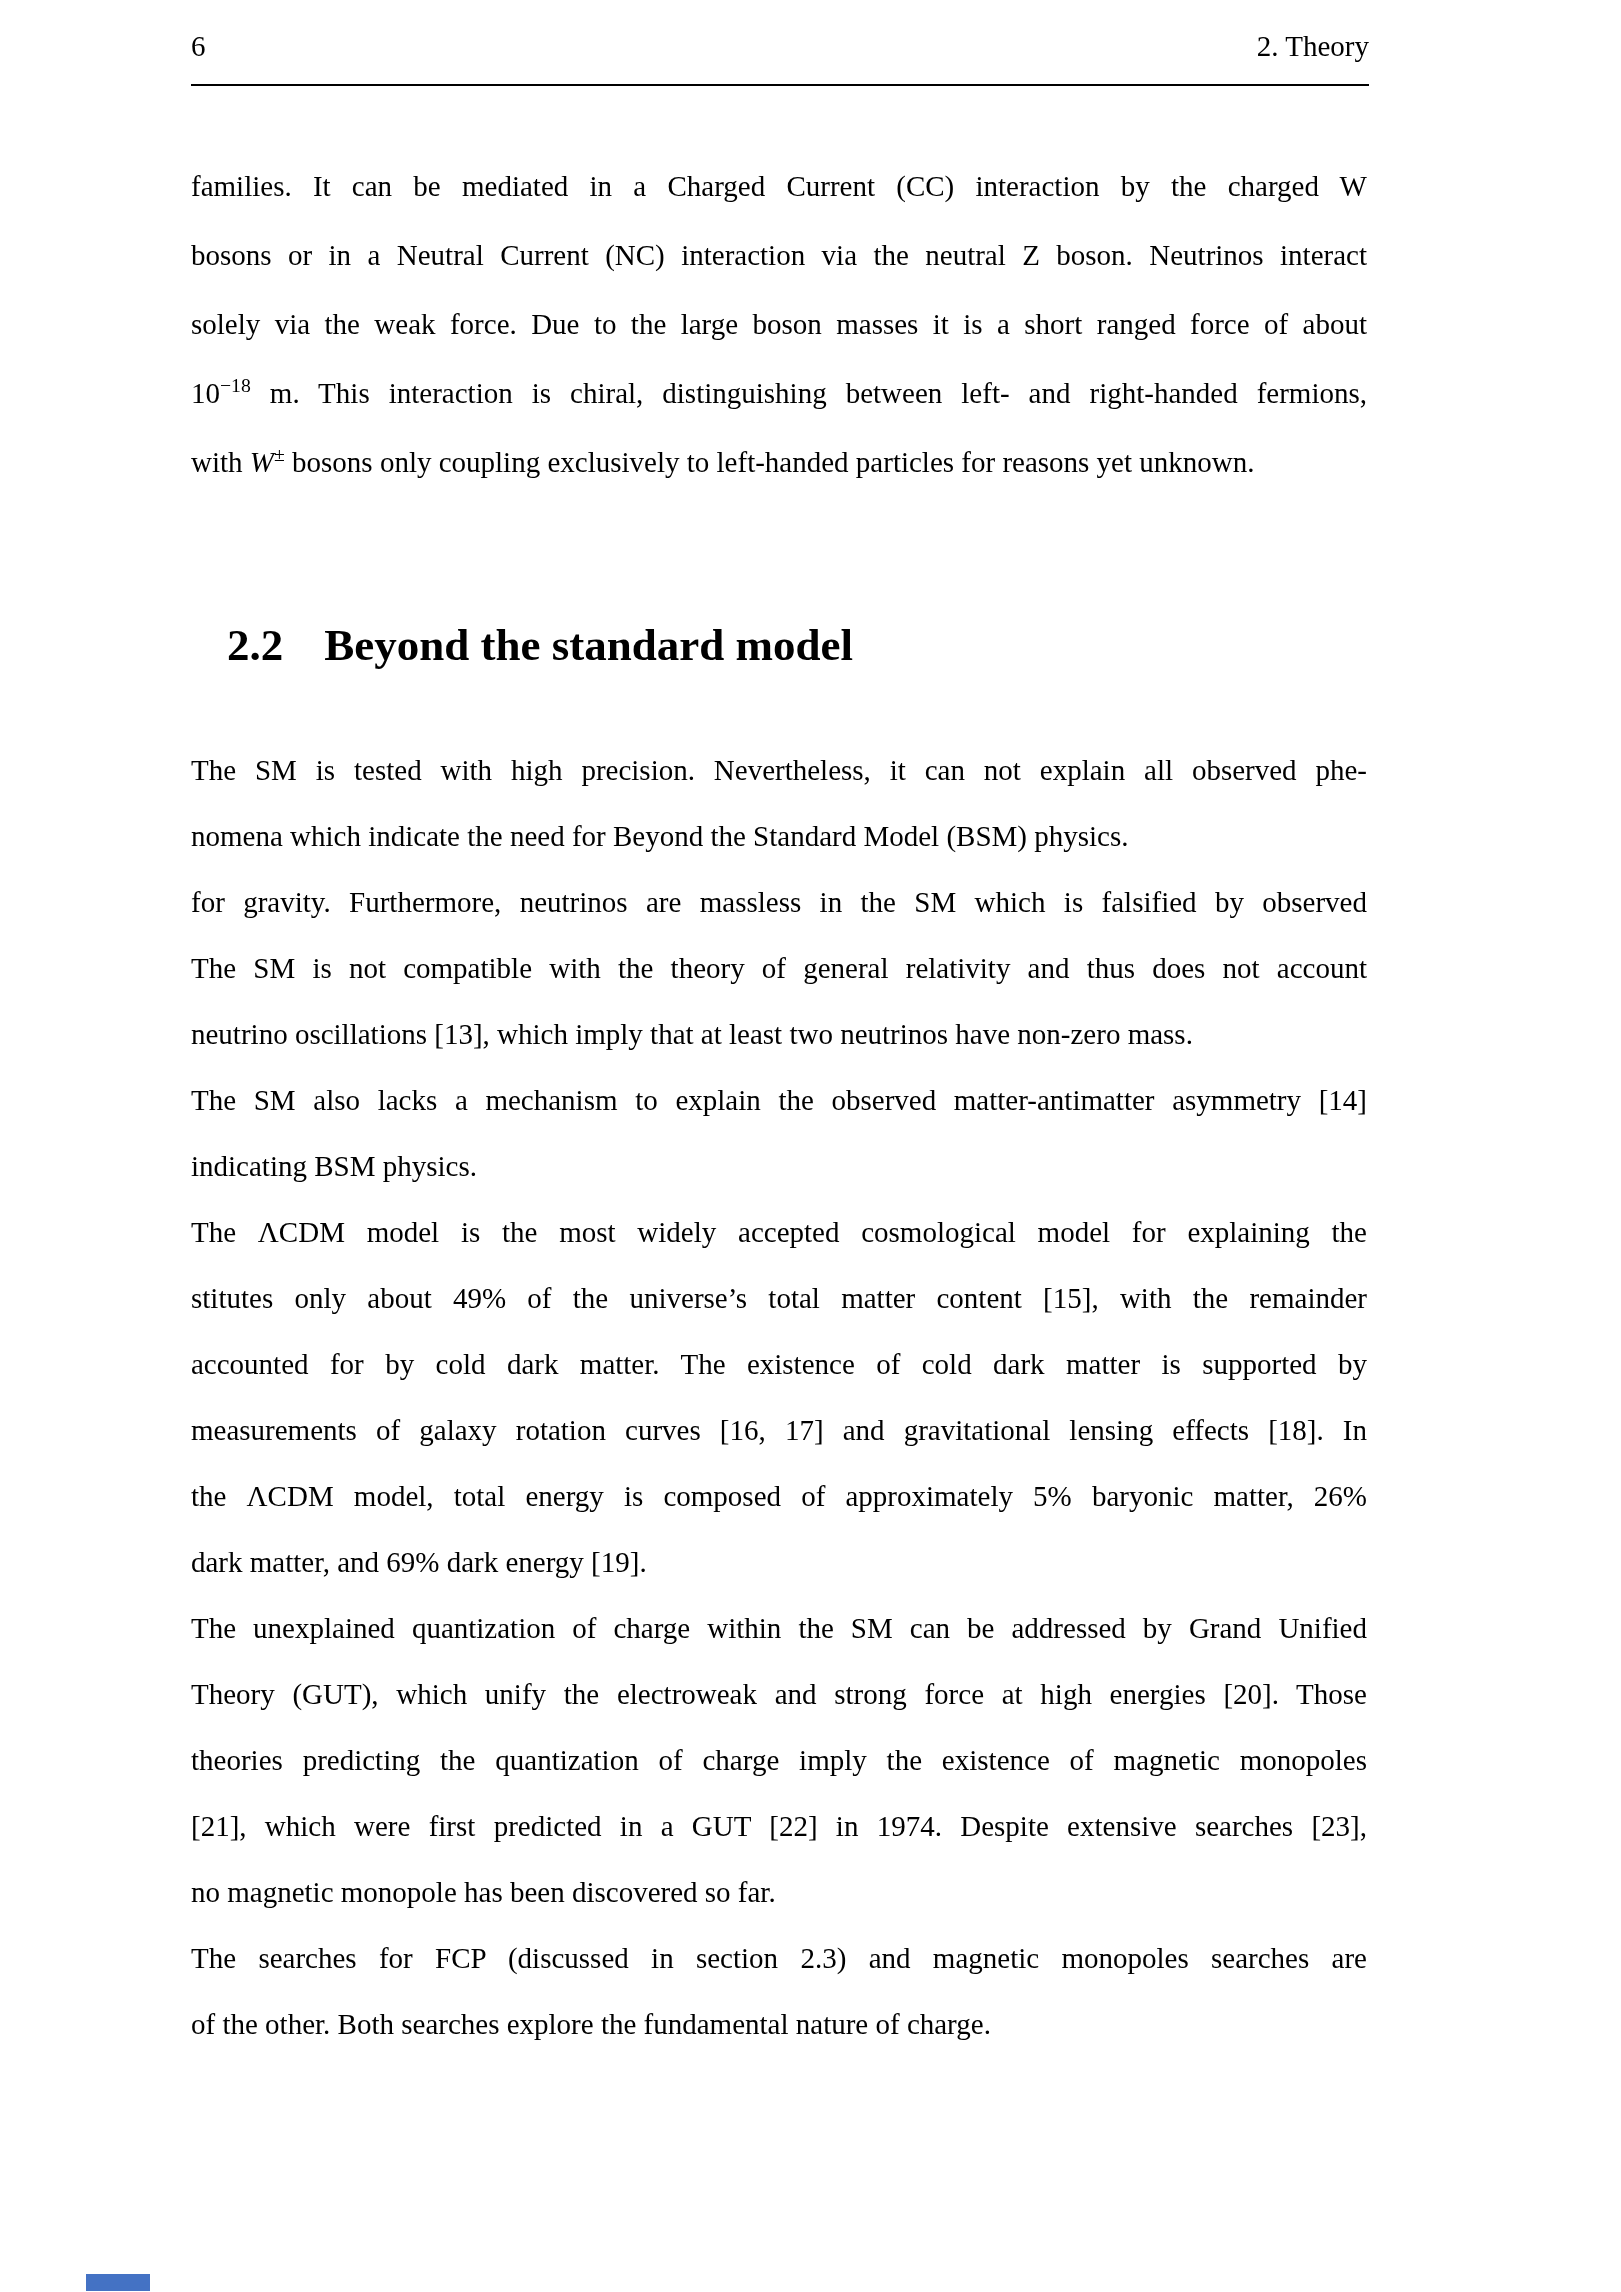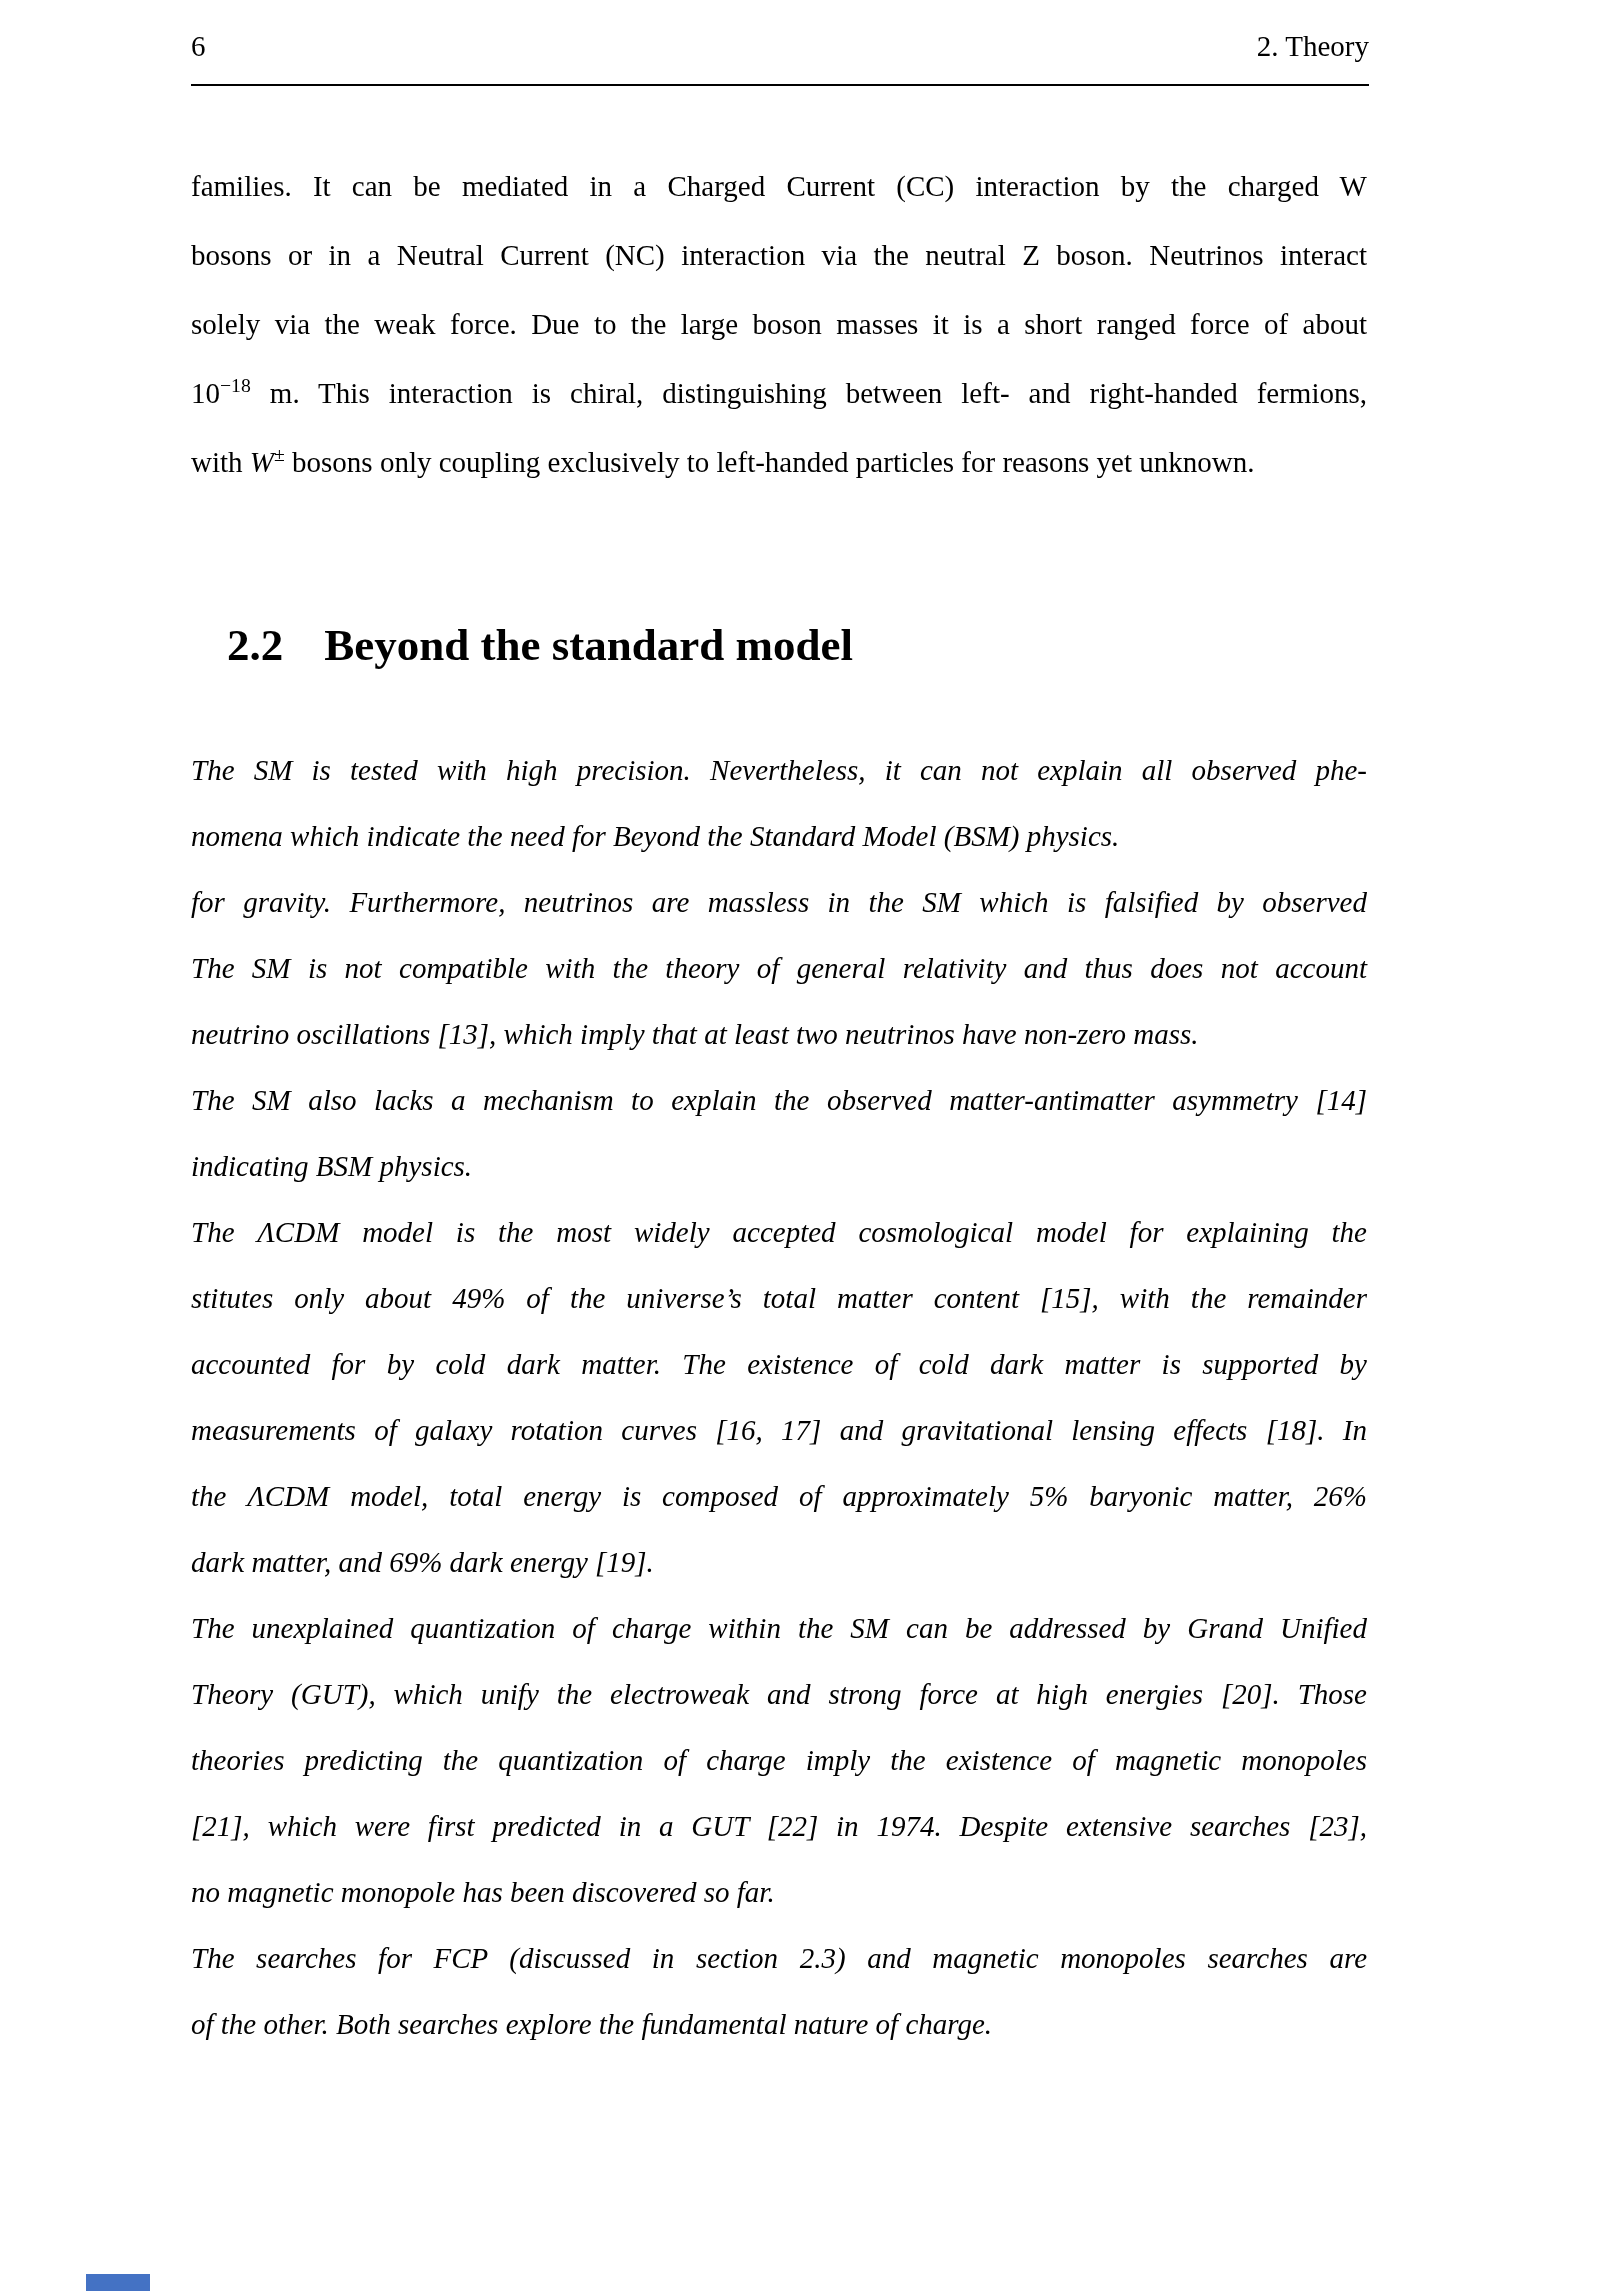--- a/index.html
+++ b/index.html
@@ -38,21 +38,20 @@
     font-size: 29px;
     line-height: 69px;
   }
   .body-block {
     position: absolute;
     top: 737px;
     left: 191px;
     width: 1176px;
     font-size: 29px;
     line-height: 66px;
-    font-style: italic;
   }
   .line { height: inherit; white-space: normal; }
   .j { text-align: justify; text-align-last: justify; }
   .section-heading {
     position: absolute;
     top: 617px;
     left: 191px;
     width: 1176px;
     font-size: 45px;
     font-weight: bold;

